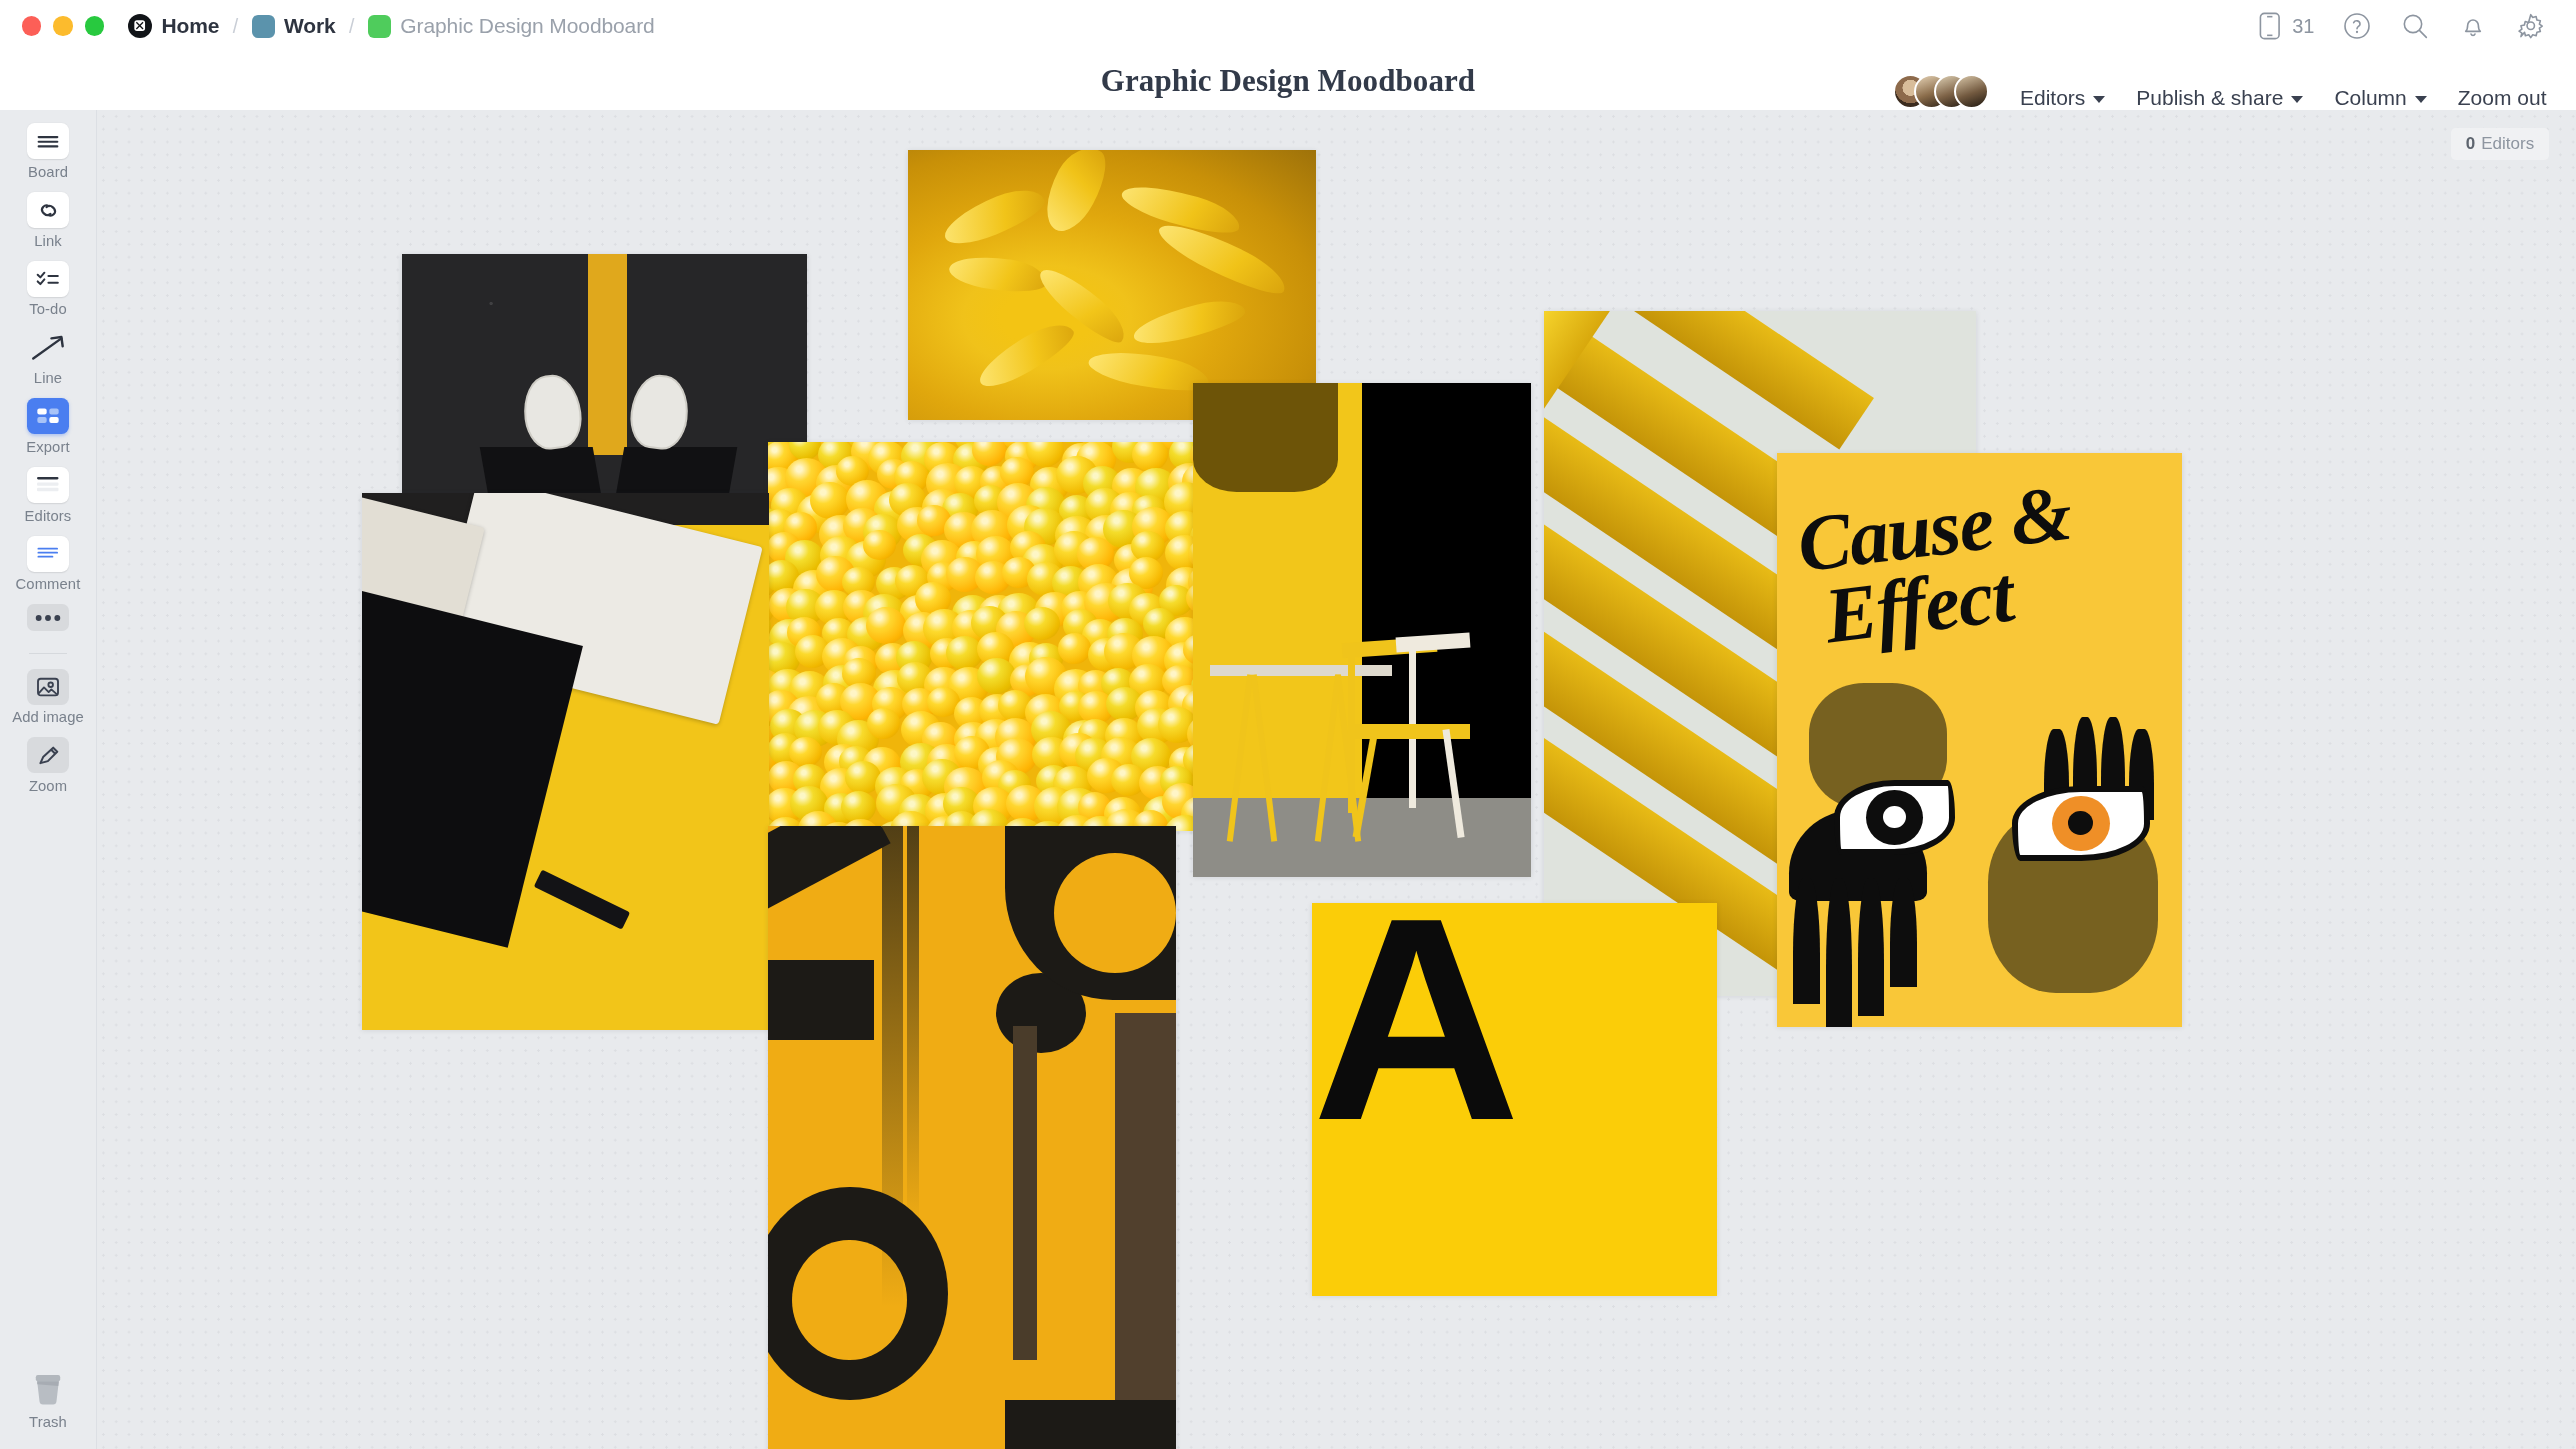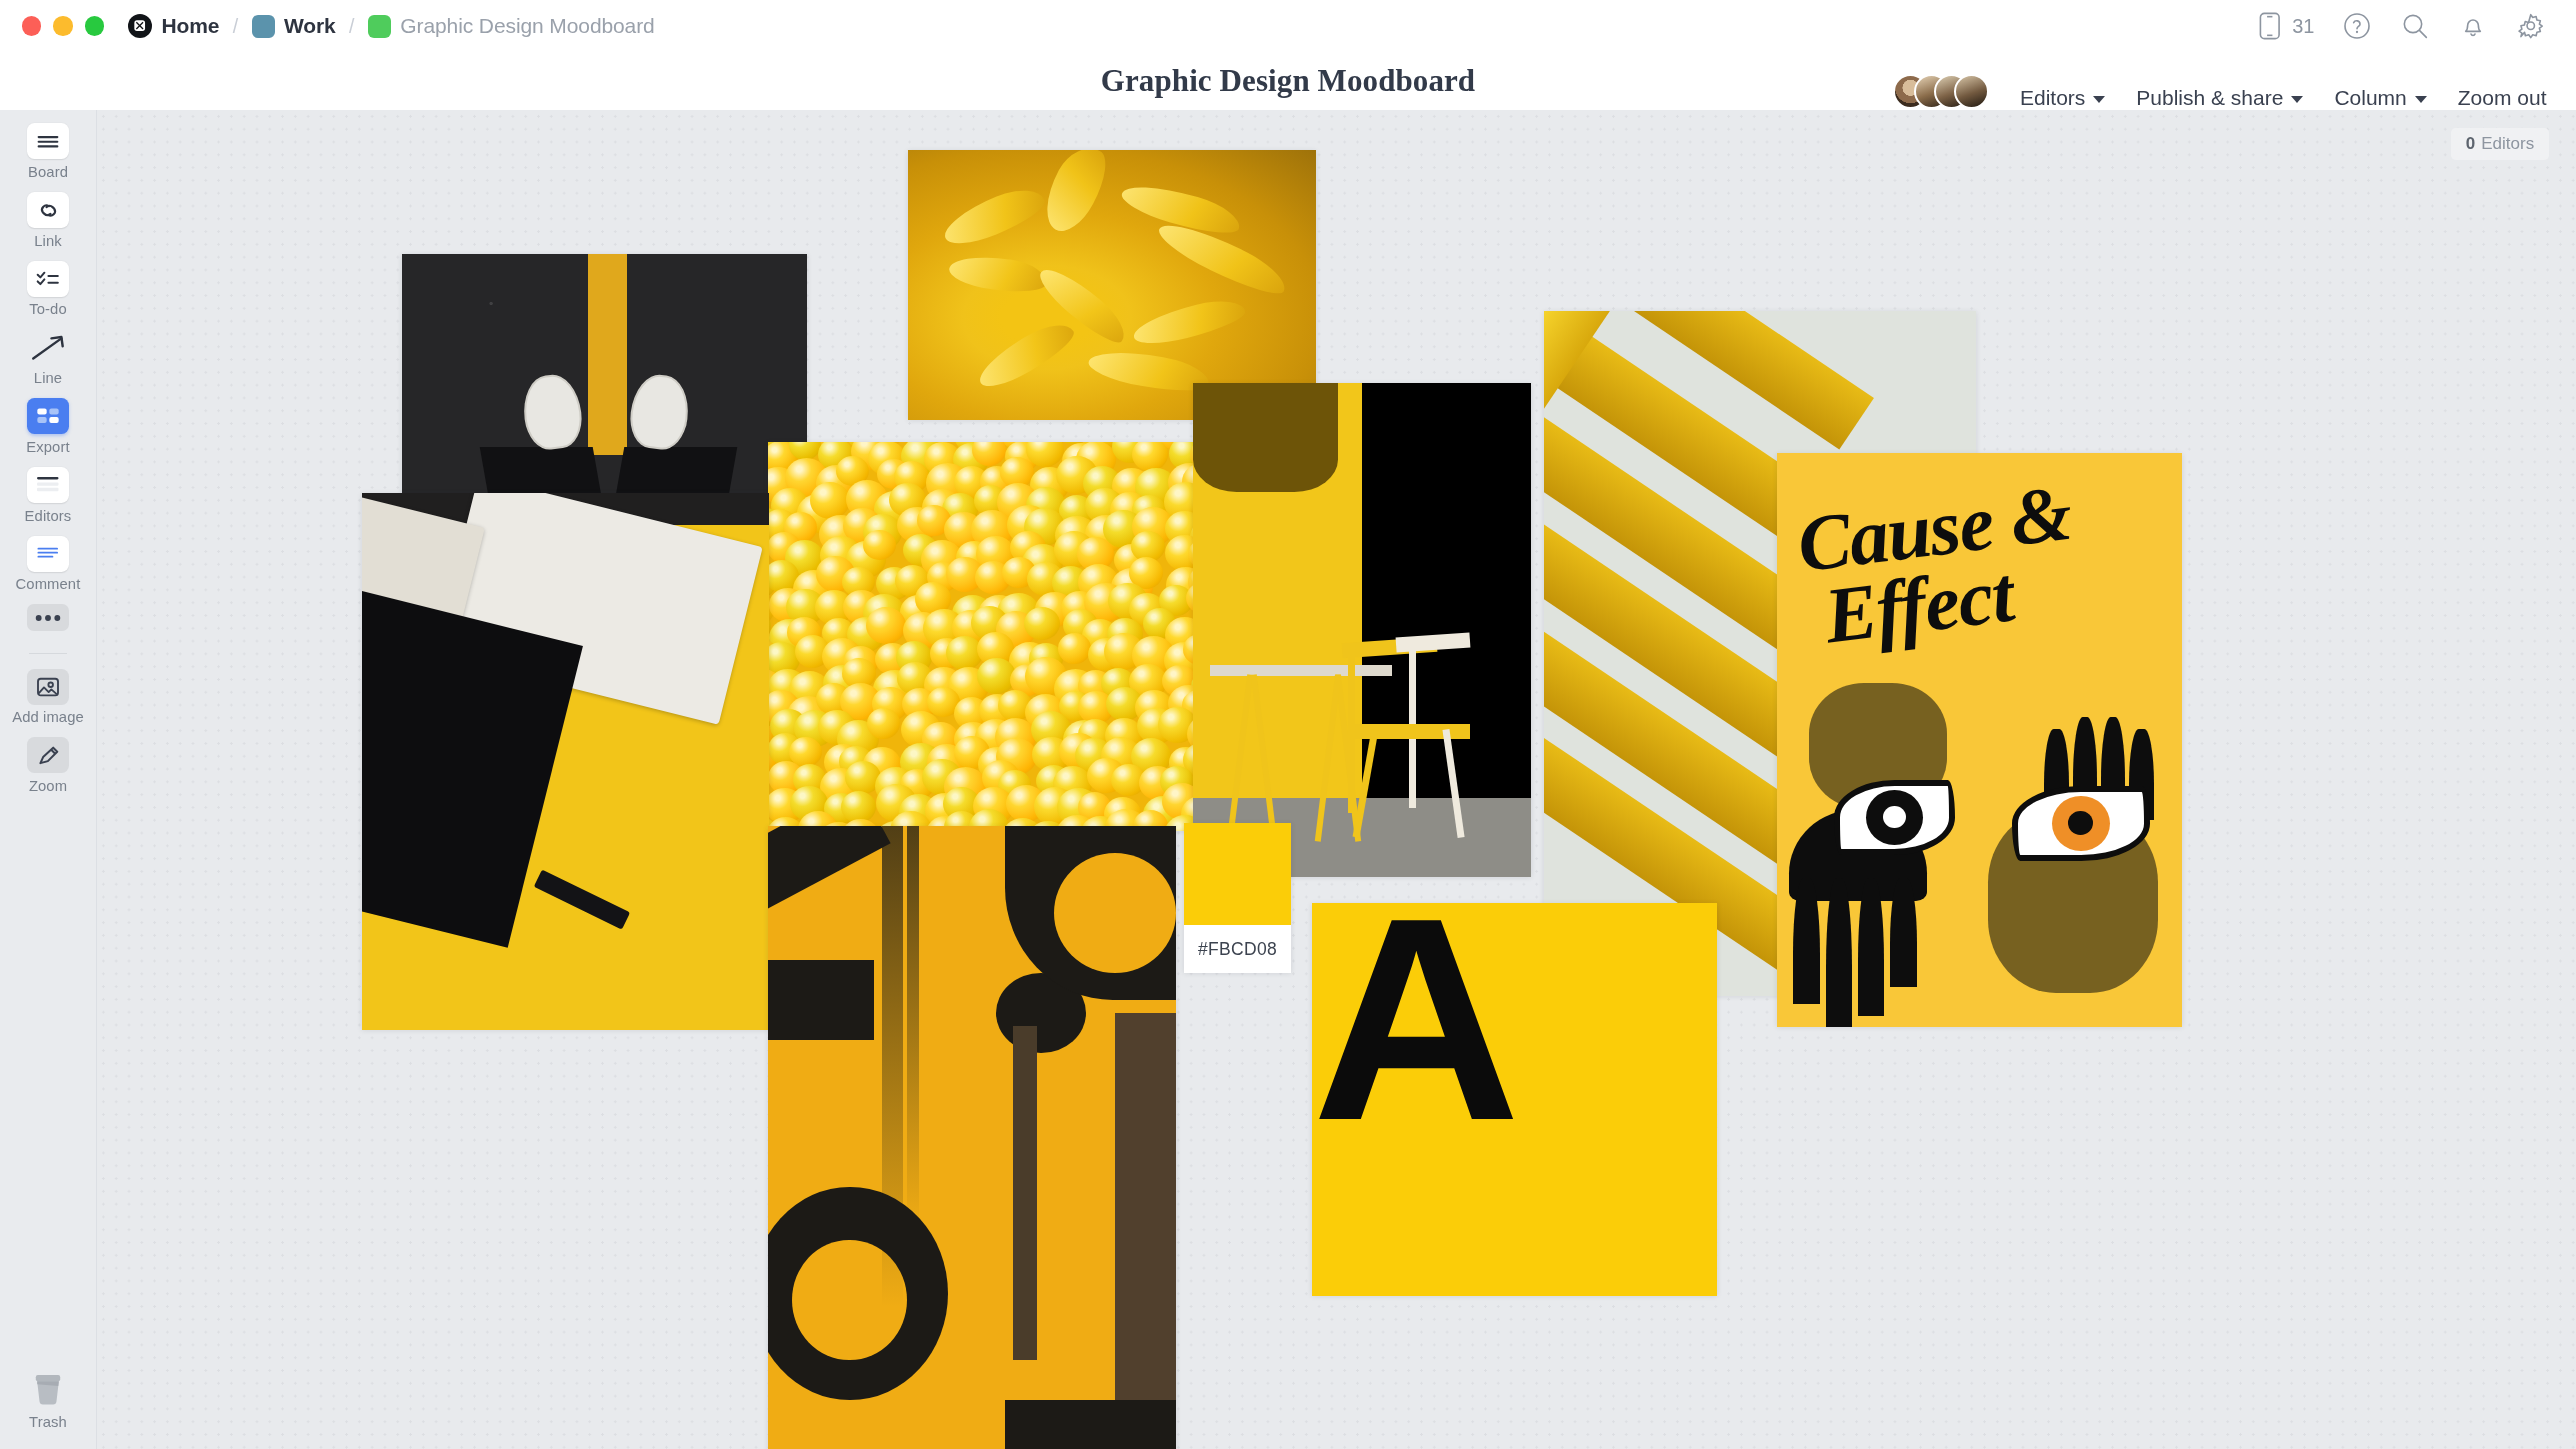--- a/index.html
+++ b/index.html
@@ -947,24 +947,20 @@
       <div class="nm-el" style="left:-4%; top:54%; width:48%; height:32%; background:#1c1a16;"></div>
       <div class="nm-el" style="left:6%;  top:62%; width:28%; height:18%; background:#f0ac14;"></div>
       <div class="nm" style="left:60%; top:30%; width:6%; height:50%; background:#4a3c2a;"></div>
       <div class="nm" style="left:85%; top:28%; width:15%; height:60%; background:#51402d;"></div>
       <div class="nm-streak" style="left:28%; top:0; width:5%; height:72%;"></div>
       <div class="nm-streak" style="left:34%; top:0; width:3%; height:60%;"></div>
       <div class="nm" style="left:58%; top:86%; width:42%; height:8%;"></div>
     </div>
   </div>
 
-  <div class="card" style="left:1087px; top:713px; width:107px; height:150px;">
-    <div class="swatch-color" id="swatch-fill" style="background: rgb(251, 205, 8);"></div>
-    <div class="swatch-label">#FBCD08</div>
-  </div>
 
   <div class="card" style="left:1215px; top:793px; width:405px; height:393px;">
     <div class="art art-letter">
       <span class="letter-glyph">A</span>
     </div>
   </div>
 
 </div>
 
 

